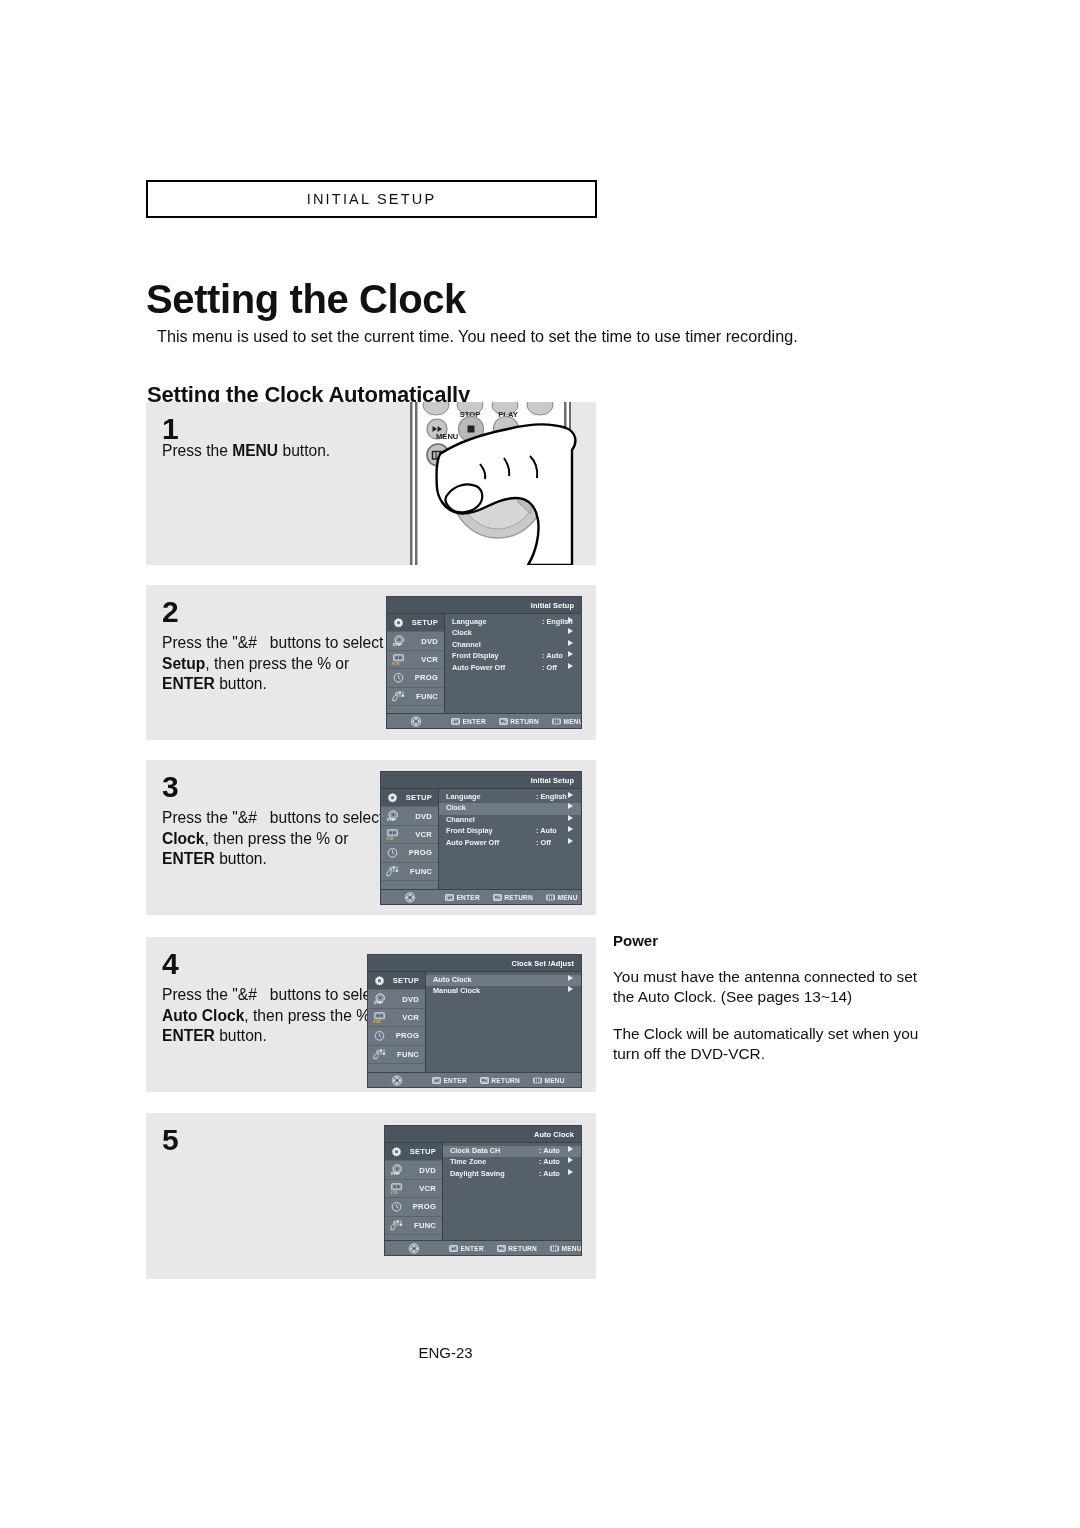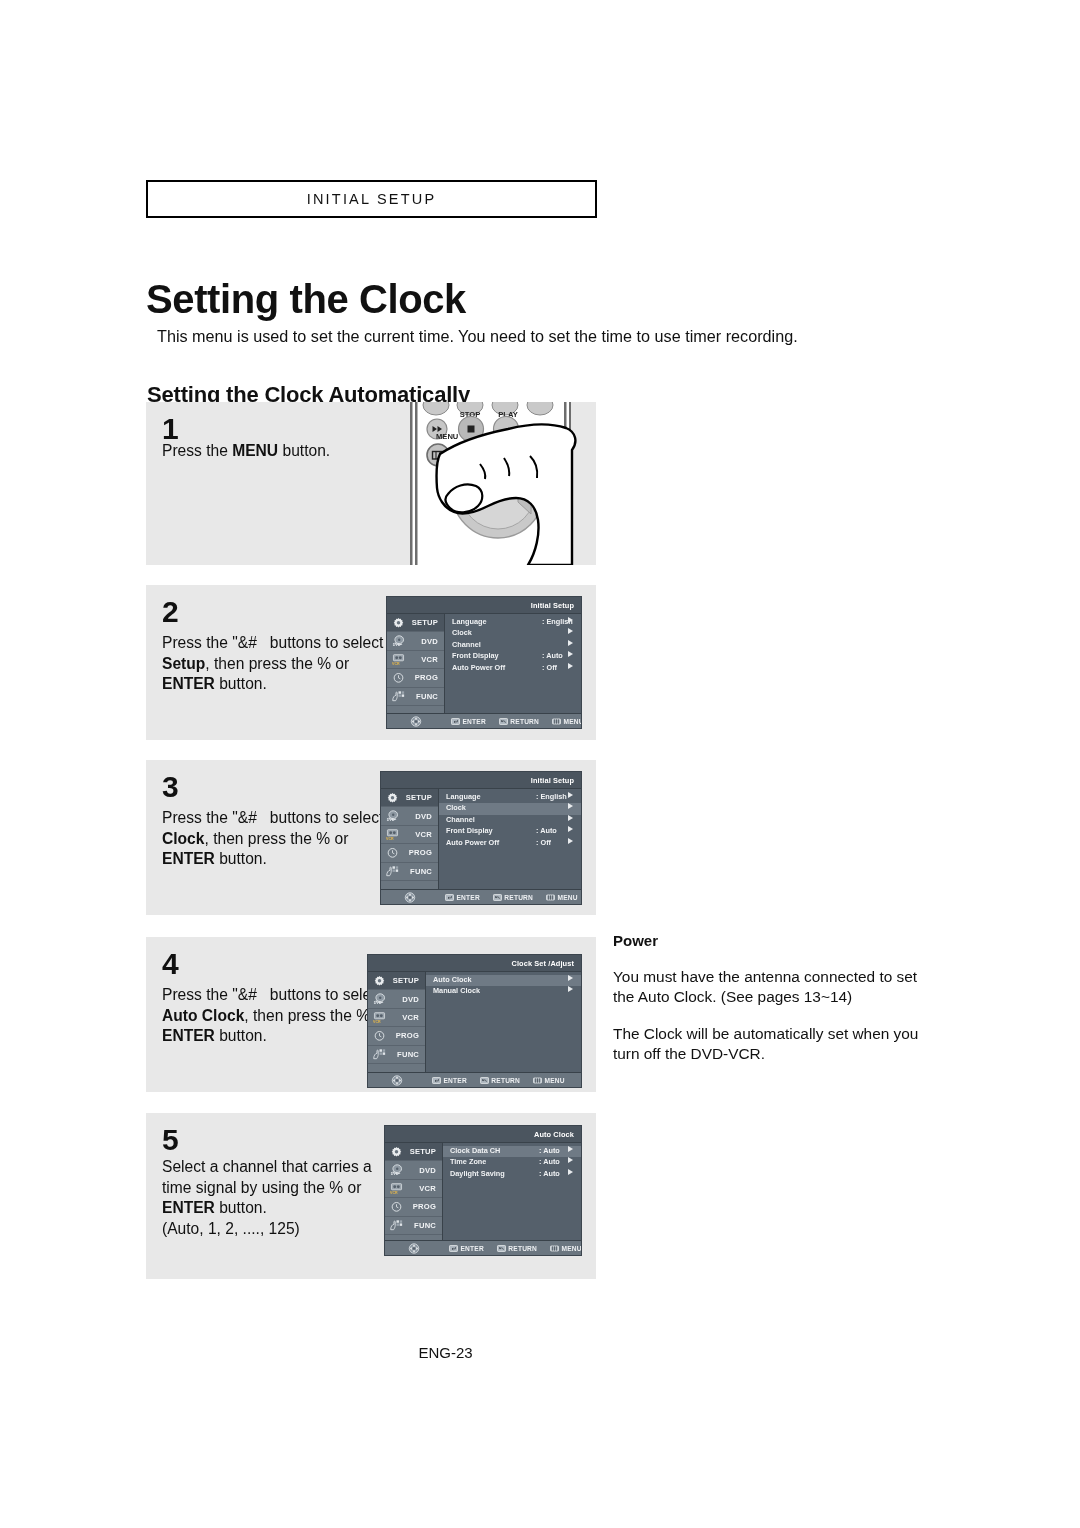--- a/index.html
+++ b/index.html
@@ -704,21 +704,20 @@
               </svg></span>
             <span class="h-txt">MENU</span>
           </span>
         </span>
       </div>
   </div>
 </div>
 
 <div class="step" id="step-5">
   <div class="step-num">5</div>
-  <div class="step-text">Select a channel that carries a time signal by using the % or <b>ENTER</b> button.<br>(Auto, 1, 2, ...., 125)</div>
 
   <div class="osd" id="osd-5">
     <div class="osd-topbar">
       <span class="osd-title">Auto Clock</span>
     </div>
     <div class="osd-body">
       <div class="osd-side">
           <div class="side-item active">
             <span class="side-icon"><svg viewBox="0 0 20 18" width="15" height="13">
                 <g fill="#e9ecee">

